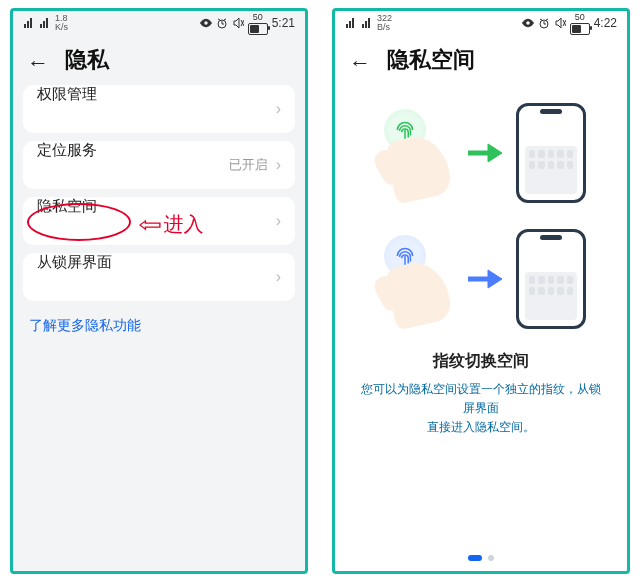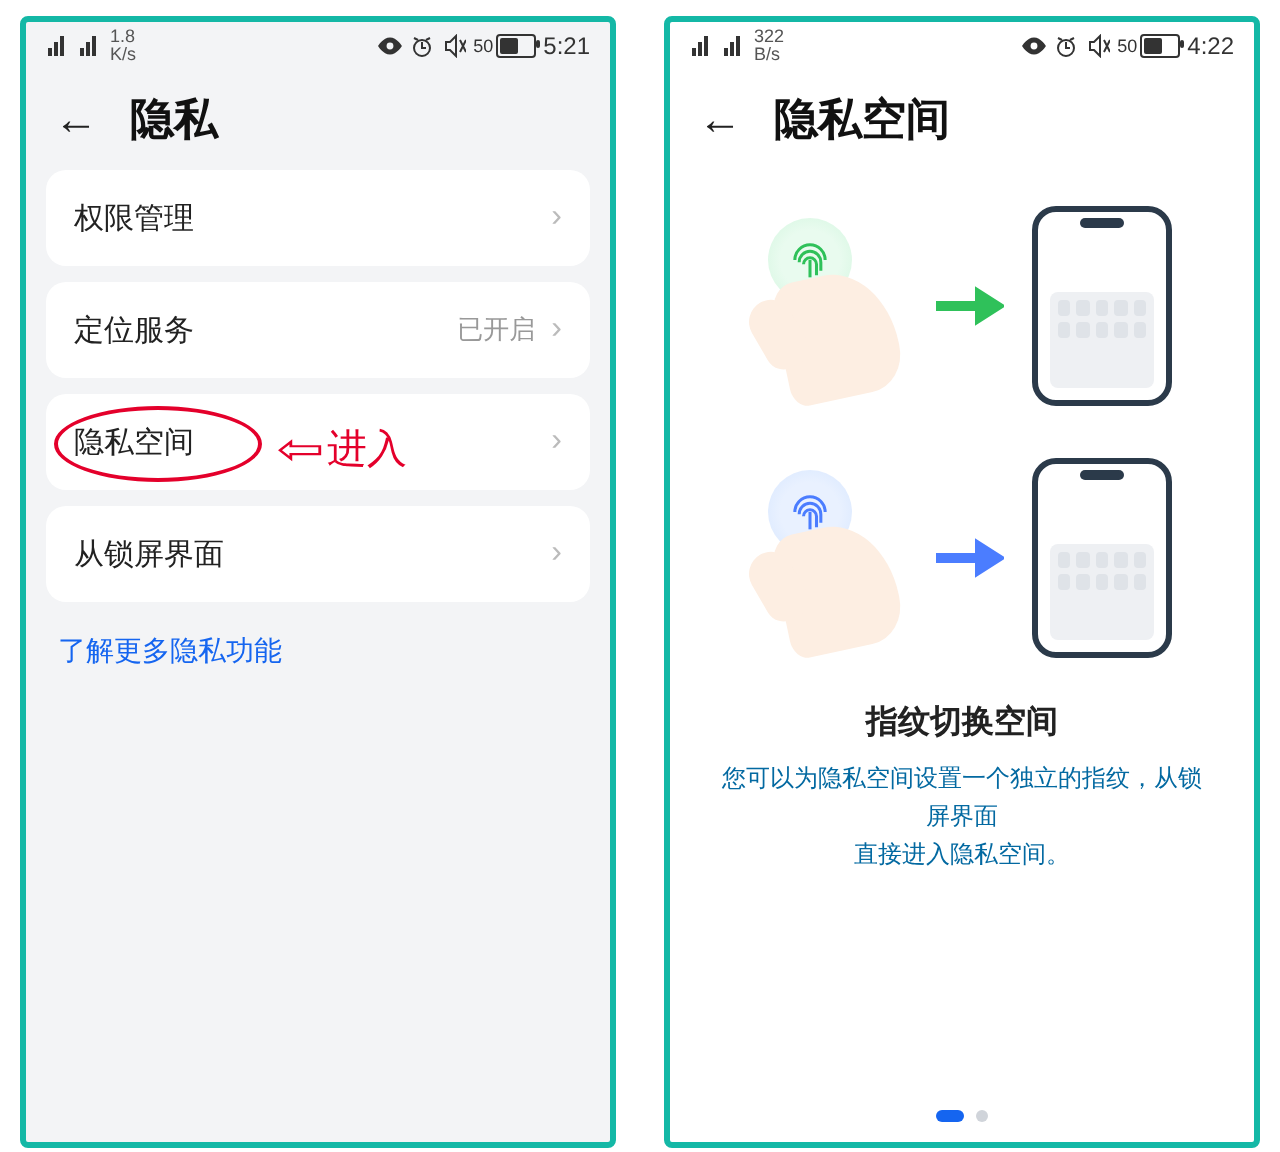--- a/index.html
+++ b/index.html
@@ -45,21 +45,20 @@
     gap: 16px;
   }
   .back-arrow { font-size: 22px; color:#222; line-height:1; }
   .title { font-size: 22px; font-weight:600; color:#111; }
   .list { padding: 2px 10px; display:flex; flex-direction:column; gap:8px; }
   .item {
     background:#fff;
     border-radius:10px;
     height:48px;
     display:flex;
-    align-items:center;
     justify-content:space-between;
     padding: 0 14px;
     font-size:15px;
     color:#222;
     position:relative;
   }
   .item .right-side { display:flex; align-items:center; gap:8px; color:#999; font-size:13px;}
   .chev { color:#bbb; font-size:16px; }
   .link-more {
     color:#1565f0;
@@ -135,21 +134,21 @@
     background:#eef0f3; border-radius:4px;
     display:grid; grid-template-columns:repeat(5,1fr); grid-auto-rows:8px; gap:3px; padding:4px;
   }
   .miniphone .keys span{ background:#dfe3e8; border-radius:2px;}
   .info-title { font-size:16px; font-weight:600; color:#222; margin-top:4px;}
   .info-desc { font-size:12px; color:#0369a1; text-align:center; line-height:1.6; margin-top:8px; padding:0 26px;}
   .dots { position:absolute; bottom:10px; left:0; right:0; display:flex; justify-content:center; gap:6px;}
   .dot { width:6px; height:6px; border-radius:50%; background:#d0d4da;}
   .dot.active{ width:14px; border-radius:3px; background:#1565f0;}
   .sicon{ width:12px; height:12px; }
-  .battery { display:inline-flex; align-items:center; gap:1px;}
+  .battery { display:inline-flex; align-items:center; gap:1px;flex-direction:column;}
   .battery .shell{ width:18px; height:10px; border:1px solid #333; border-radius:2px; position:relative;}
   .battery .shell::after{content:"";position:absolute;right:-3px;top:2px;width:2px;height:4px;background:#333;border-radius:1px;}
   .battery .lvl{position:absolute;left:1px;top:1px;bottom:1px;width:9px;background:#333;border-radius:1px;}
   .battery .pct{font-size:9px;}
 </style>
 </head>
 <body>
 
 <div class="phone">
   <div class="statusbar">

